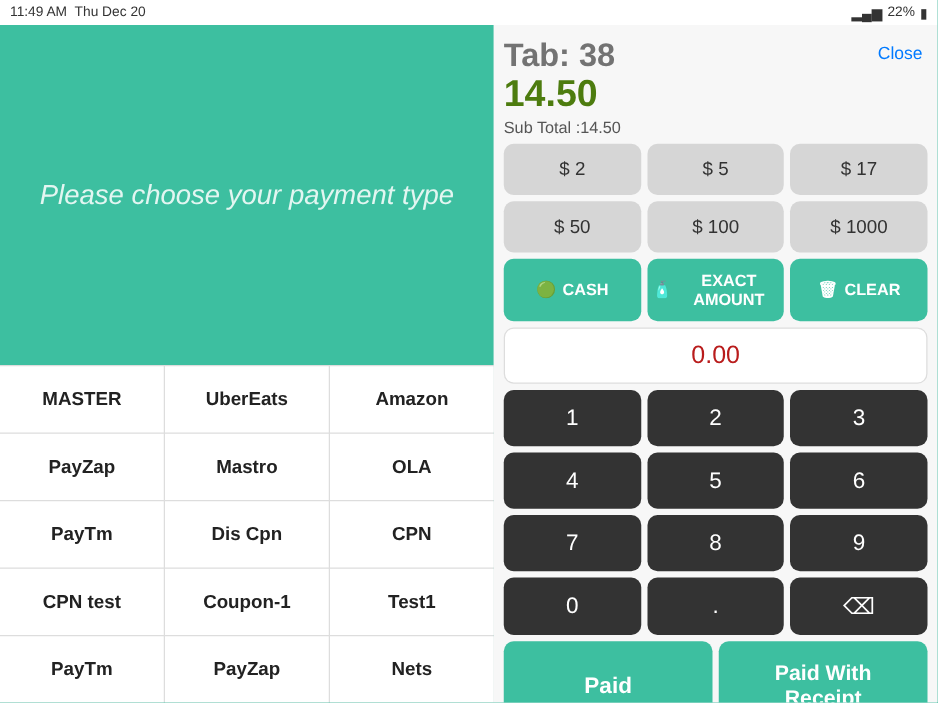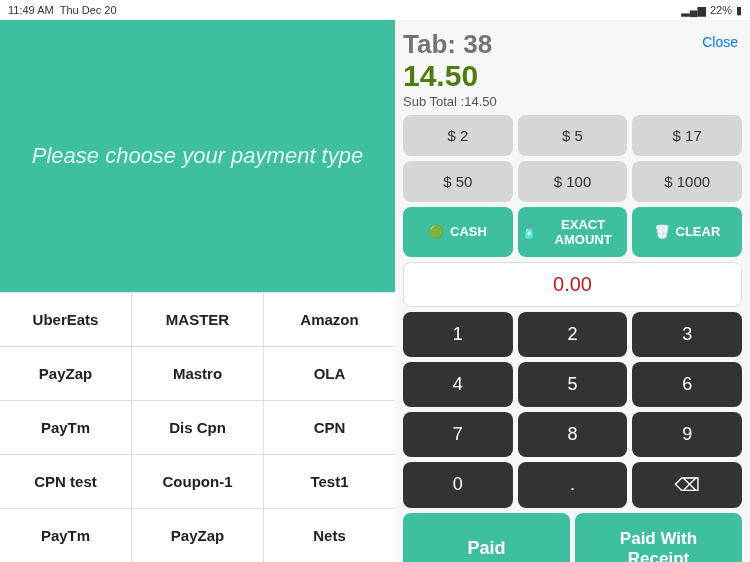--- a/index.html
+++ b/index.html
@@ -252,22 +252,22 @@
   </div>
 </div>
 
 <div id="main-container">
 
   <div id="left-panel">
     <div id="payment-prompt-area">
       <span id="payment-prompt-text">Please choose your payment type</span>
     </div>
     <div id="payment-methods-grid">
-    <button class="payment-method-btn">UberEats</button>
-        <button class="payment-method-btn">MASTER</button>
+    <button class="payment-method-btn">MASTER</button>
+        <button class="payment-method-btn">UberEats</button>
         <button class="payment-method-btn">Amazon</button>
         <button class="payment-method-btn">PayZap</button>
         <button class="payment-method-btn">Mastro</button>
         <button class="payment-method-btn">OLA</button>
         <button class="payment-method-btn">PayTm</button>
         <button class="payment-method-btn">Dis Cpn</button>
         <button class="payment-method-btn">CPN</button>
         <button class="payment-method-btn">CPN test</button>
         <button class="payment-method-btn">Coupon-1</button>
         <button class="payment-method-btn">Test1</button>

